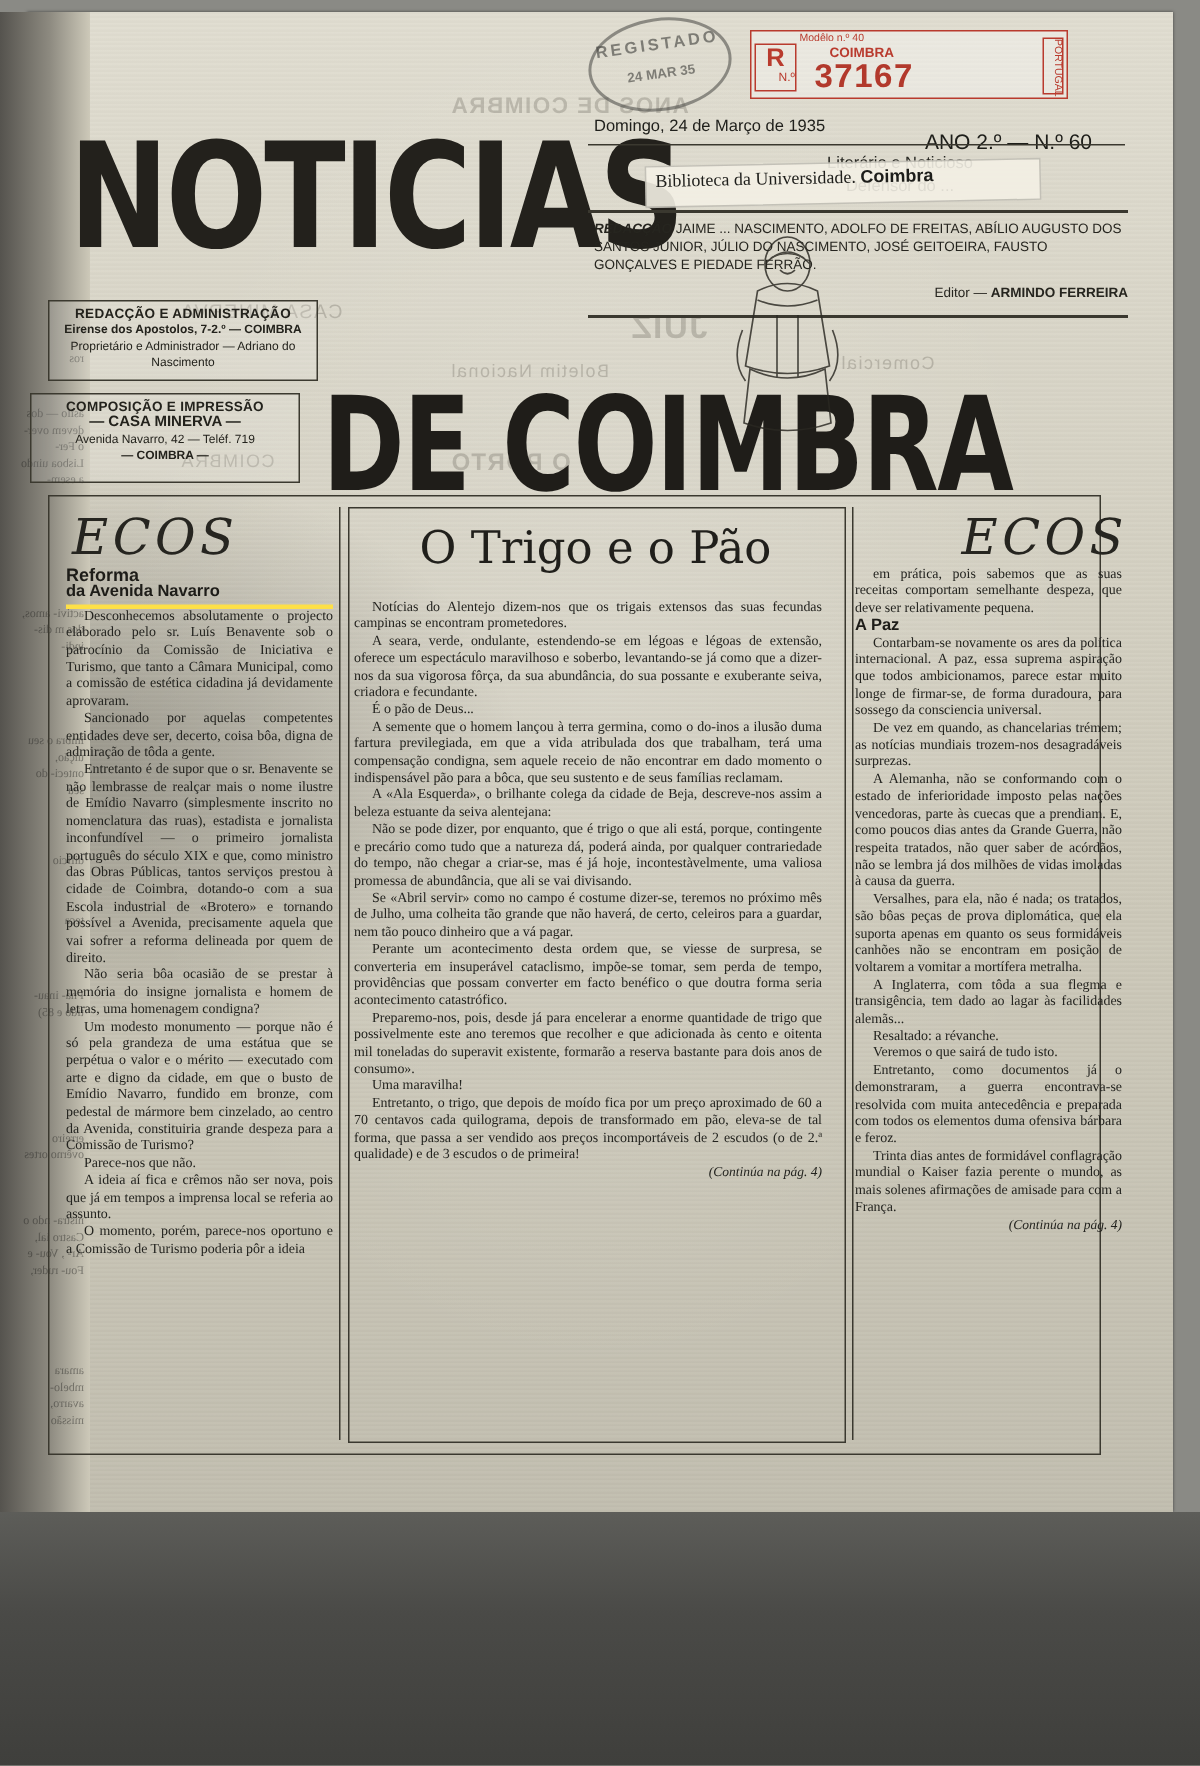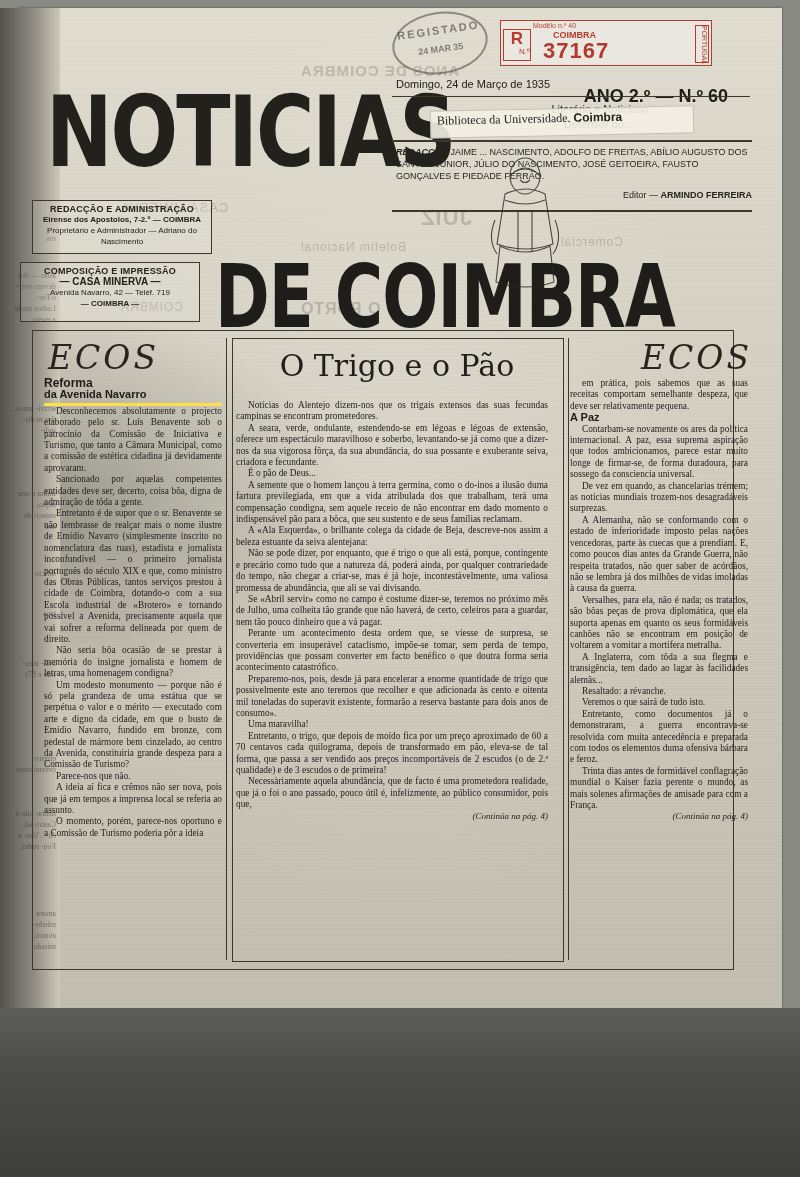--- a/index.html
+++ b/index.html
@@ -96,21 +96,21 @@
     letter-spacing: -1px;
   }
   .dateline {
     position:absolute; left: 356px; top: 50px;
     font-family:"Liberation Sans", sans-serif;
     font-size: 11px; color:#20201c;
   }
   .issue {
     position:absolute; right: 12px; top: 58px;
     font-family:"Liberation Sans", sans-serif;
-    font-weight:700; font-size: 18px; color:#1d1d19;margin-left:36px;
+    font-weight:400; font-size: 14px; color:#1d1d19;margin-left:36px;
   }
   .topline {
     position:absolute; left: 352px; top: 68px; width: 358px;
     border-top: 1px solid #3a382f;
   }
   .subhead {
     position:absolute; left: 400px; top: 74px; width: 320px;
     text-align:center;
     font-family:"Liberation Sans", sans-serif;
     font-size: 11px; color:#24241f; line-height: 15px;
@@ -395,21 +395,20 @@
     <p>A seara, verde, ondulante, estendendo-se em légoas e légoas de extensão, oferece um espectáculo maravilhoso e soberbo, levantando-se já como que a dizer-nos da sua vigorosa fôrça, da sua abundância, do sua possante e exuberante seiva, criadora e fecundante.</p>
     <p>É o pão de Deus...</p>
     <p>A semente que o homem lançou à terra germina, como o do-inos a ilusão duma fartura previlegiada, em que a vida atribulada dos que trabalham, terá uma compensação condigna, sem aquele receio de não encontrar em dado momento o indispensável pão para a bôca, que seu sustento e de seus famílias reclamam.</p>
     <p>A «Ala Esquerda», o brilhante colega da cidade de Beja, descreve-nos assim a beleza estuante da seiva alentejana:</p>
     <p>Não se pode dizer, por enquanto, que é trigo o que ali está, porque, contingente e precário como tudo que a natureza dá, poderá ainda, por qualquer contrariedade do tempo, não chegar a criar-se, mas é já hoje, incontestàvelmente, uma valiosa promessa de abundância, que ali se vai divisando.</p>
     <p>Se «Abril servir» como no campo é costume dizer-se, teremos no próximo mês de Julho, uma colheita tão grande que não haverá, de certo, celeiros para a guardar, nem tão pouco dinheiro que a vá pagar.</p>
     <p>Perante um acontecimento desta ordem que, se viesse de surpresa, se converteria em insuperável cataclismo, impõe-se tomar, sem perda de tempo, providências que possam converter em facto benéfico o que doutra forma seria acontecimento catastrófico.</p>
     <p>Preparemo-nos, pois, desde já para encelerar a enorme quantidade de trigo que possivelmente este ano teremos que recolher e que adicionada às cento e oitenta mil toneladas do superavit existente, formarão a reserva bastante para dois anos de consumo».</p>
     <p>Uma maravilha!</p>
     <p>Entretanto, o trigo, que depois de moído fica por um preço aproximado de 60 a 70 centavos cada quilograma, depois de transformado em pão, eleva-se de tal forma, que passa a ser vendido aos preços incomportáveis de 2 escudos (o de 2.ª qualidade) e de 3 escudos o de primeira!</p>
-    <p>Necessàriamente aquela abundância, que de facto é uma prometedora realidade, que já o foi o ano passado, pouco útil é, infelizmente, ao público consumidor, pois que,</p>
     <p></p>
     <p class="contin">(Continúa na pág. 4)</p>
   </div>
 
   <div class="col col3">
     <p>em prática, pois sabemos que as suas receitas comportam semelhante despeza, que deve ser relativamente pequena.</p>
     <p class="sec-label">A Paz</p>
     <p>Contarbam-se novamente os ares da política internacional. A paz, essa suprema aspiração que todos ambicionamos, parece estar muito longe de firmar-se, de forma duradoura, para sossego da consciencia universal.</p>
     <p>De vez em quando, as chancelarias trémem; as notícias mundiais trozem-nos desagradáveis surprezas.</p>
     <p>A Alemanha, não se conformando com o estado de inferioridade imposto pelas nações vencedoras, parte às cuecas que a prendiam. E, como poucos dias antes da Grande Guerra, não respeita tratados, não quer saber de acórdãos, não se lembra já dos milhões de vidas imoladas à causa da guerra.</p>

